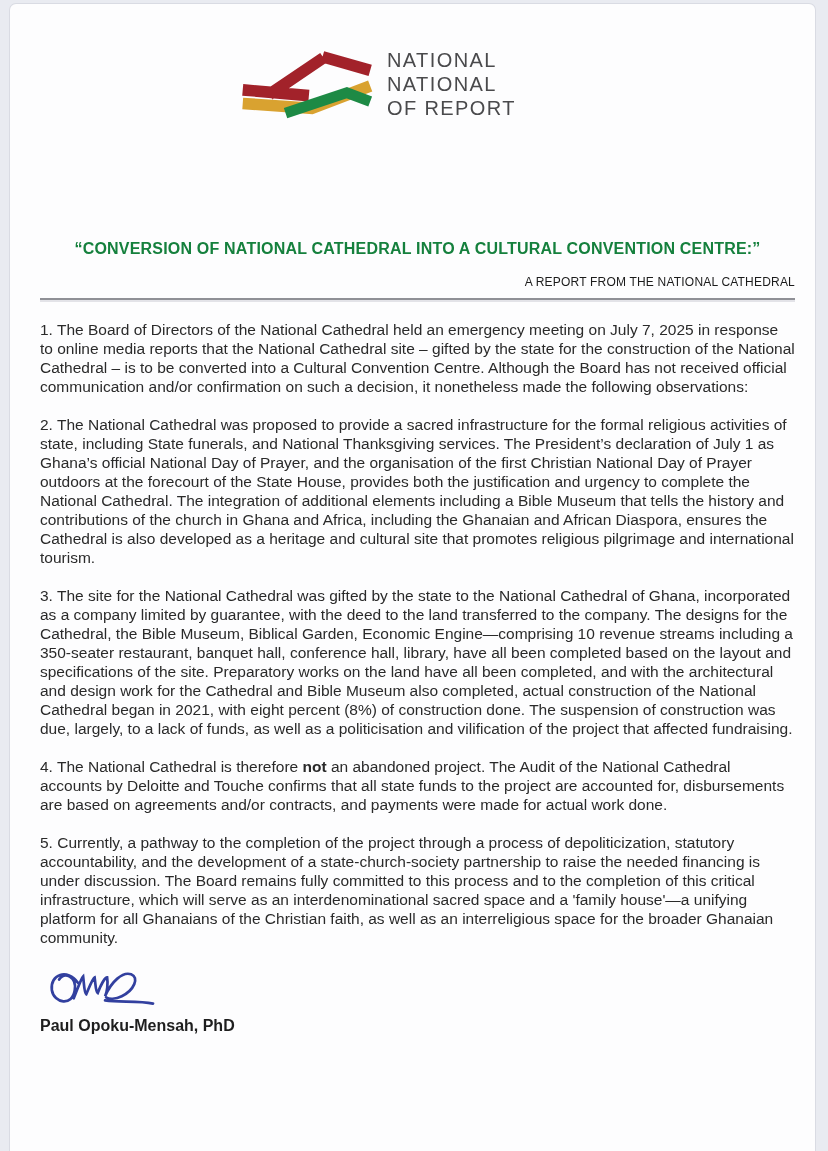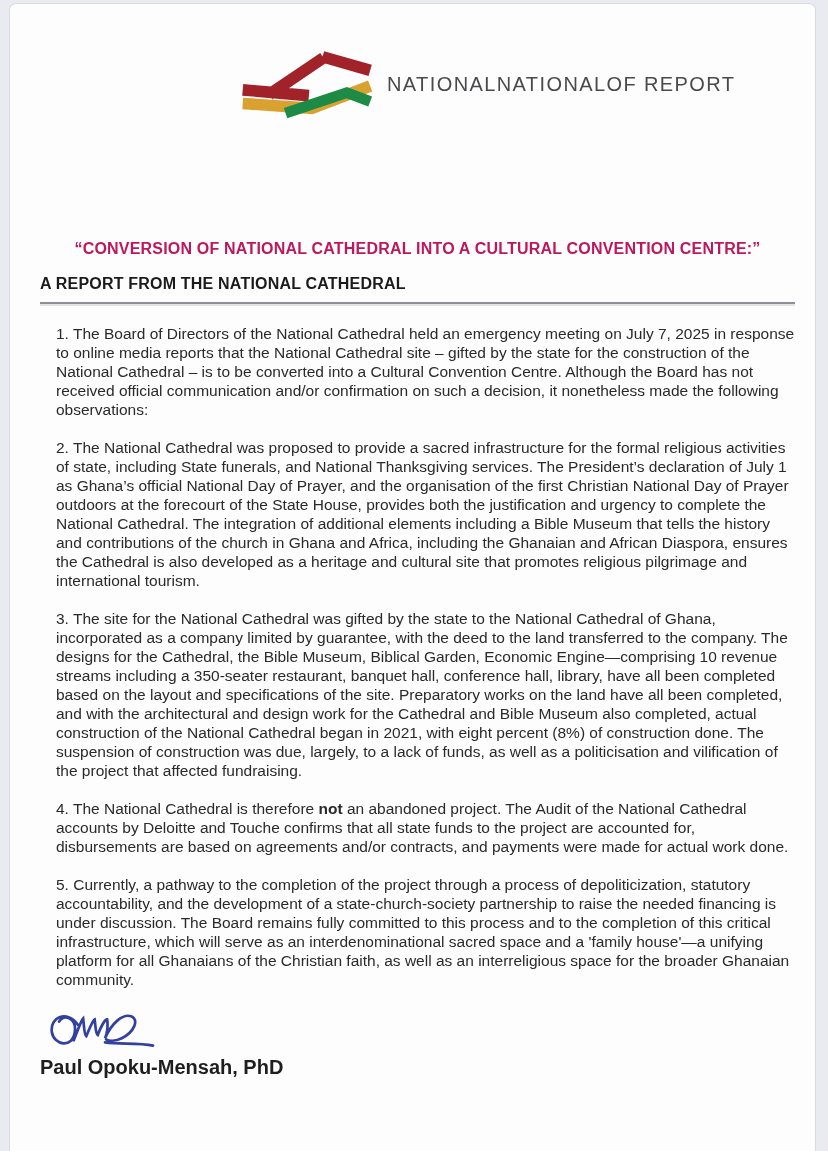--- a/index.html
+++ b/index.html
@@ -23,59 +23,59 @@
   .logo-row {
     margin-top: 44px;
     margin-left: 195px;
     display: flex;
     align-items: center;
     gap: 12px;
     height: 72px;
   }
   .logo-mark { width: 140px; height: 72px; flex: 0 0 auto; }
   .logo-text {
-    display: flex; flex-direction: row;
+    display: flex; flex-direction: column;
     font-size: 20px; line-height: 24px;
     letter-spacing: 1.4px;
     color: #4a4a4c;
   }
   .doc-title {
     margin: 120px 0 0 0;
     text-align: center;
     font-size: 16px;
     font-weight: bold;
-    color: #be185d;
+    color: #15803d;
     letter-spacing: 0.2px;
   }
   .doc-subtitle {
     margin: 17px 0 0 0;
-    text-align: left;
-    font-size: 16px;
-    font-weight: bold;
+    text-align: right;
+    font-size: 12px;
+    font-weight: normal;
     color: #1b1b1b;
     letter-spacing: 0.2px;
   }
   .title-rule {
     margin: 9px 0 0 0;
     border: none;
     height: 0;
     border-top: 2px solid #8f9096;
     box-shadow: 0 2px 0 #e3e3e8;
   }
   .body-text { margin-top: 20px; }
   .body-text p {
-    margin: 0 0 19px 16px;
+    margin: 0 0 19px 0;
     font-size: 15.5px;
     line-height: 19px;
     color: #2a2a2a;
   }
   .body-text strong { font-weight: bold; }
   .signature-block { margin-top: 11px; }
   .signature-scribble { width: 124px; height: 48px; display: block; margin-left: 2px; }
-  .sig-name { font-size: 20px; font-weight: bold; color: #1e1e1e; line-height: 19px; margin-top: 2px; }
+  .sig-name { font-size: 16px; font-weight: bold; color: #1e1e1e; line-height: 19px; margin-top: 2px; }
   .sig-title, .sig-org { font-size: 15.5px; line-height: 19px; color: #2a2a2a; }
 </style>
 </head>
 <body>
 
 <div class="page">
 
   <div class="logo-row">
     <svg class="logo-mark" viewBox="0 0 140 74" fill="none" xmlns="http://www.w3.org/2000/svg">
       <path d="M6,43 L74,49 M33,48 L89,10 M88,9 L137,23" stroke-width="12" fill="none" stroke="#a2222a"></path>

